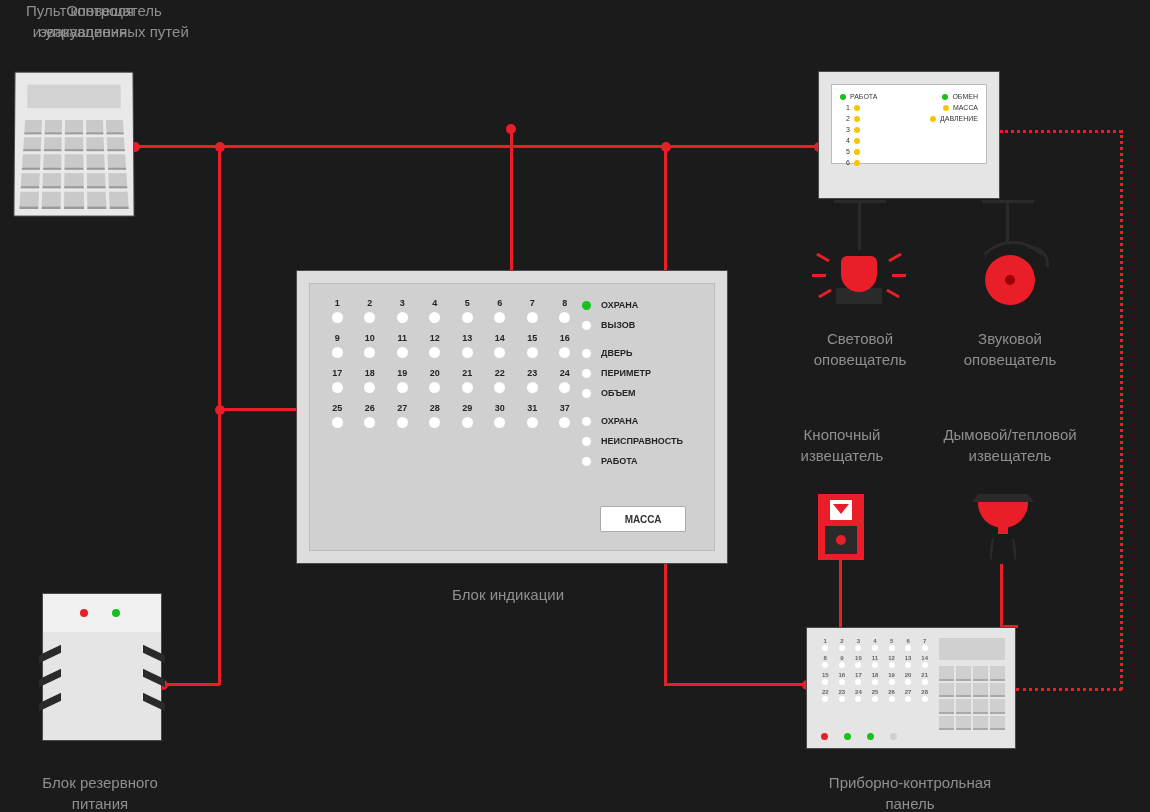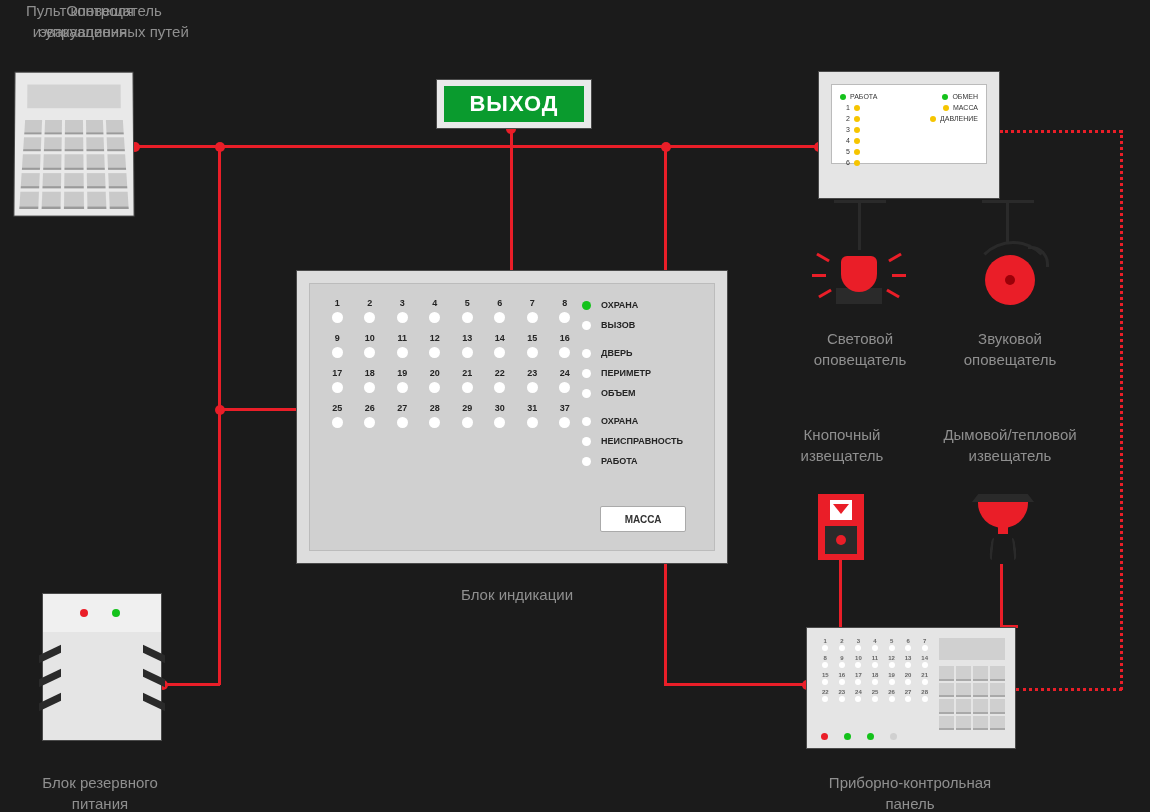--- a/index.html
+++ b/index.html
@@ -273,21 +273,21 @@
   <div class="label" style="left:400;top:0;width:228px">Оповещатель
 эвакуационных путей</div>
   <div class="label" style="left:800px;top:328px;width:120px">Световой
 оповещатель</div>
   <div class="label" style="left:950px;top:328px;width:120px">Звуковой
 оповещатель</div>
   <div class="label" style="left:782px;top:424px;width:120px">Кнопочный
 извещатель</div>
   <div class="label" style="left:930px;top:424px;width:160px">Дымовой/тепловой
 извещатель</div>
-  <div class="label" style="left:432px;top:584px;width:170px">Блок индикации</div>
+  <div class="label" style="left:423px;top:584px;width:170px">Блок индикации</div>
   <div class="label" style="left:0;top:772px;width:200px">Блок резервного
 питания</div>
   <div class="label" style="left:810px;top:772px;width:200px">Приборно-контрольная
 панель</div>
 
   <div class="wire h" style="left:134px; top:145px; width:684px;"></div>
 
   <div class="wire v" style="left:510px; top:129px; height:141px;"></div>
 
   <div class="node" style="left:511px; top:129px;"></div>
@@ -348,23 +348,20 @@
         <span></span>
         <span></span>
       <span></span>
         <span></span>
         <span></span>
         <span></span>
         <span></span>
     </div>
   </div>
 
-  <div id="exit-sign" class="device">
-    <div class="inner">ВЫХОД</div>
-  </div>
 
   <div id="ctrl-block" class="device">
     <div class="panel">
       <div class="row">
         <span class="col">
             <span class="led green"></span>
             <span>РАБОТА</span>
           </span>
         <span class="col">
             <span class="led green"></span>

